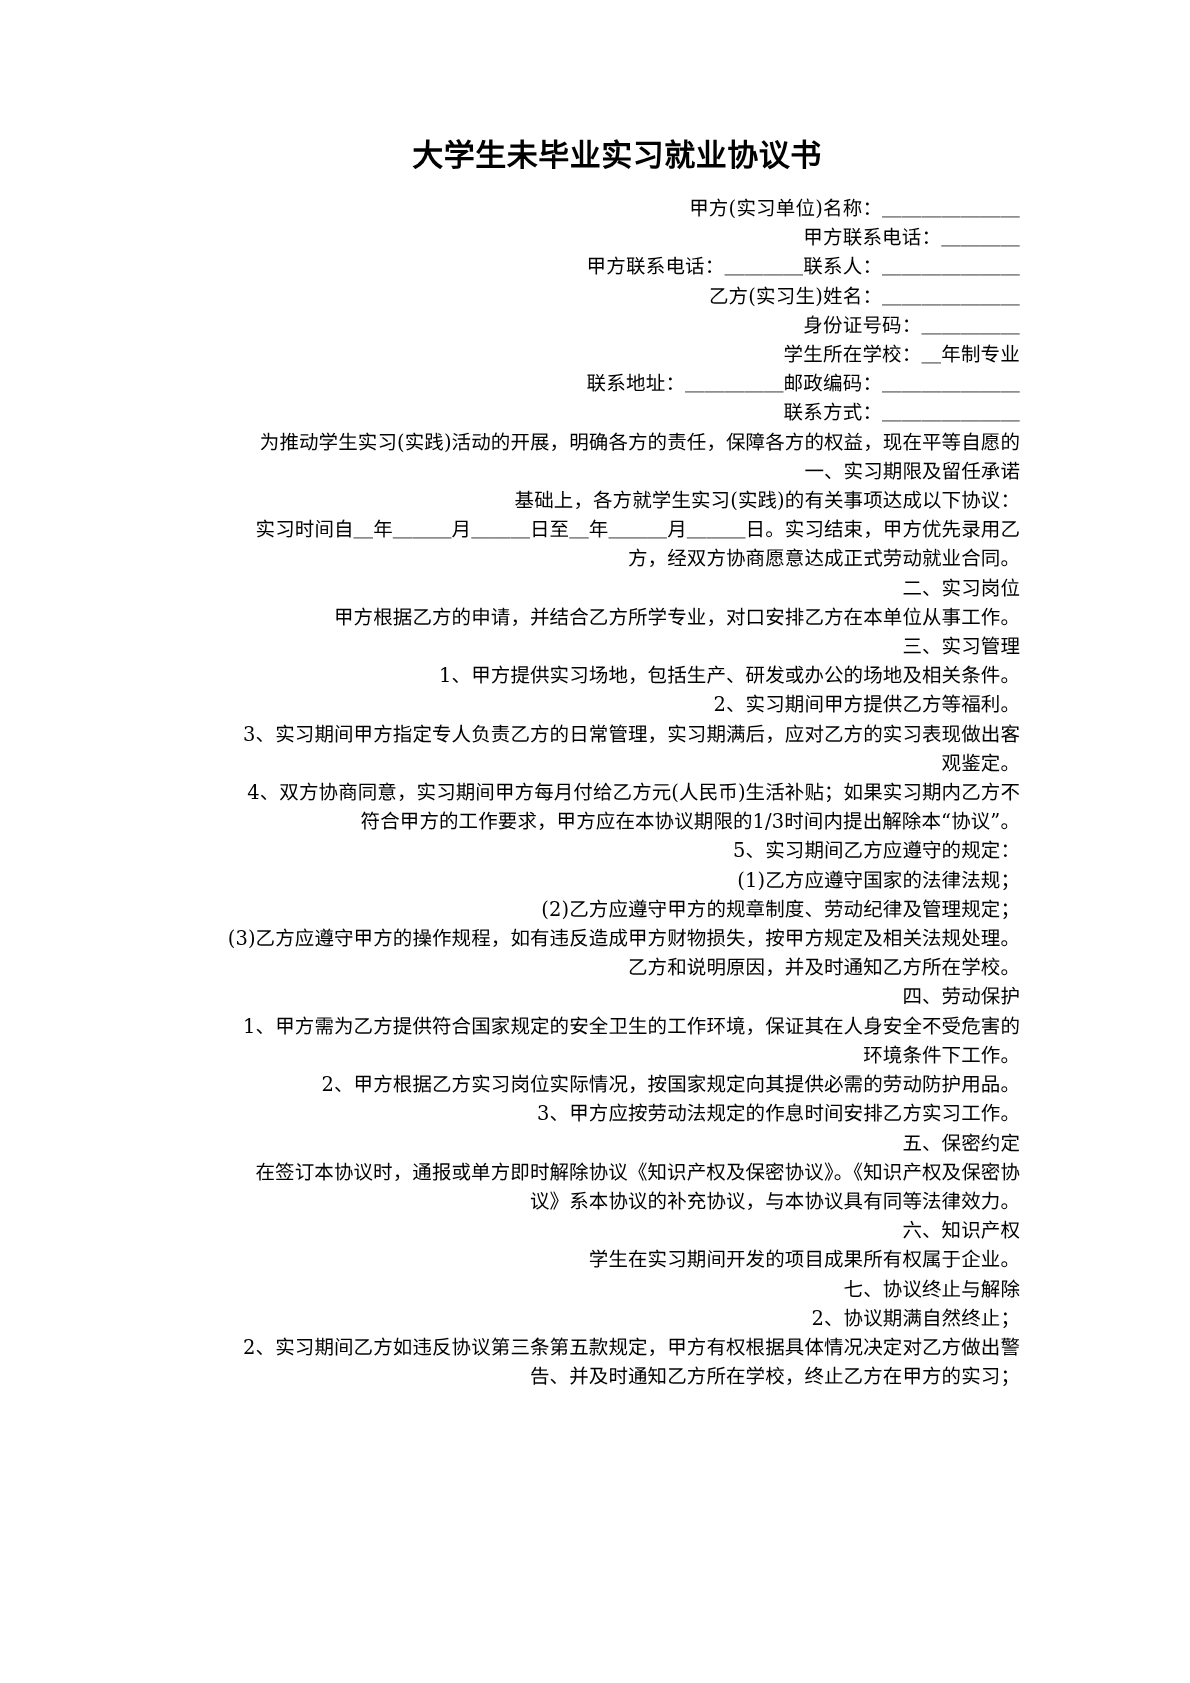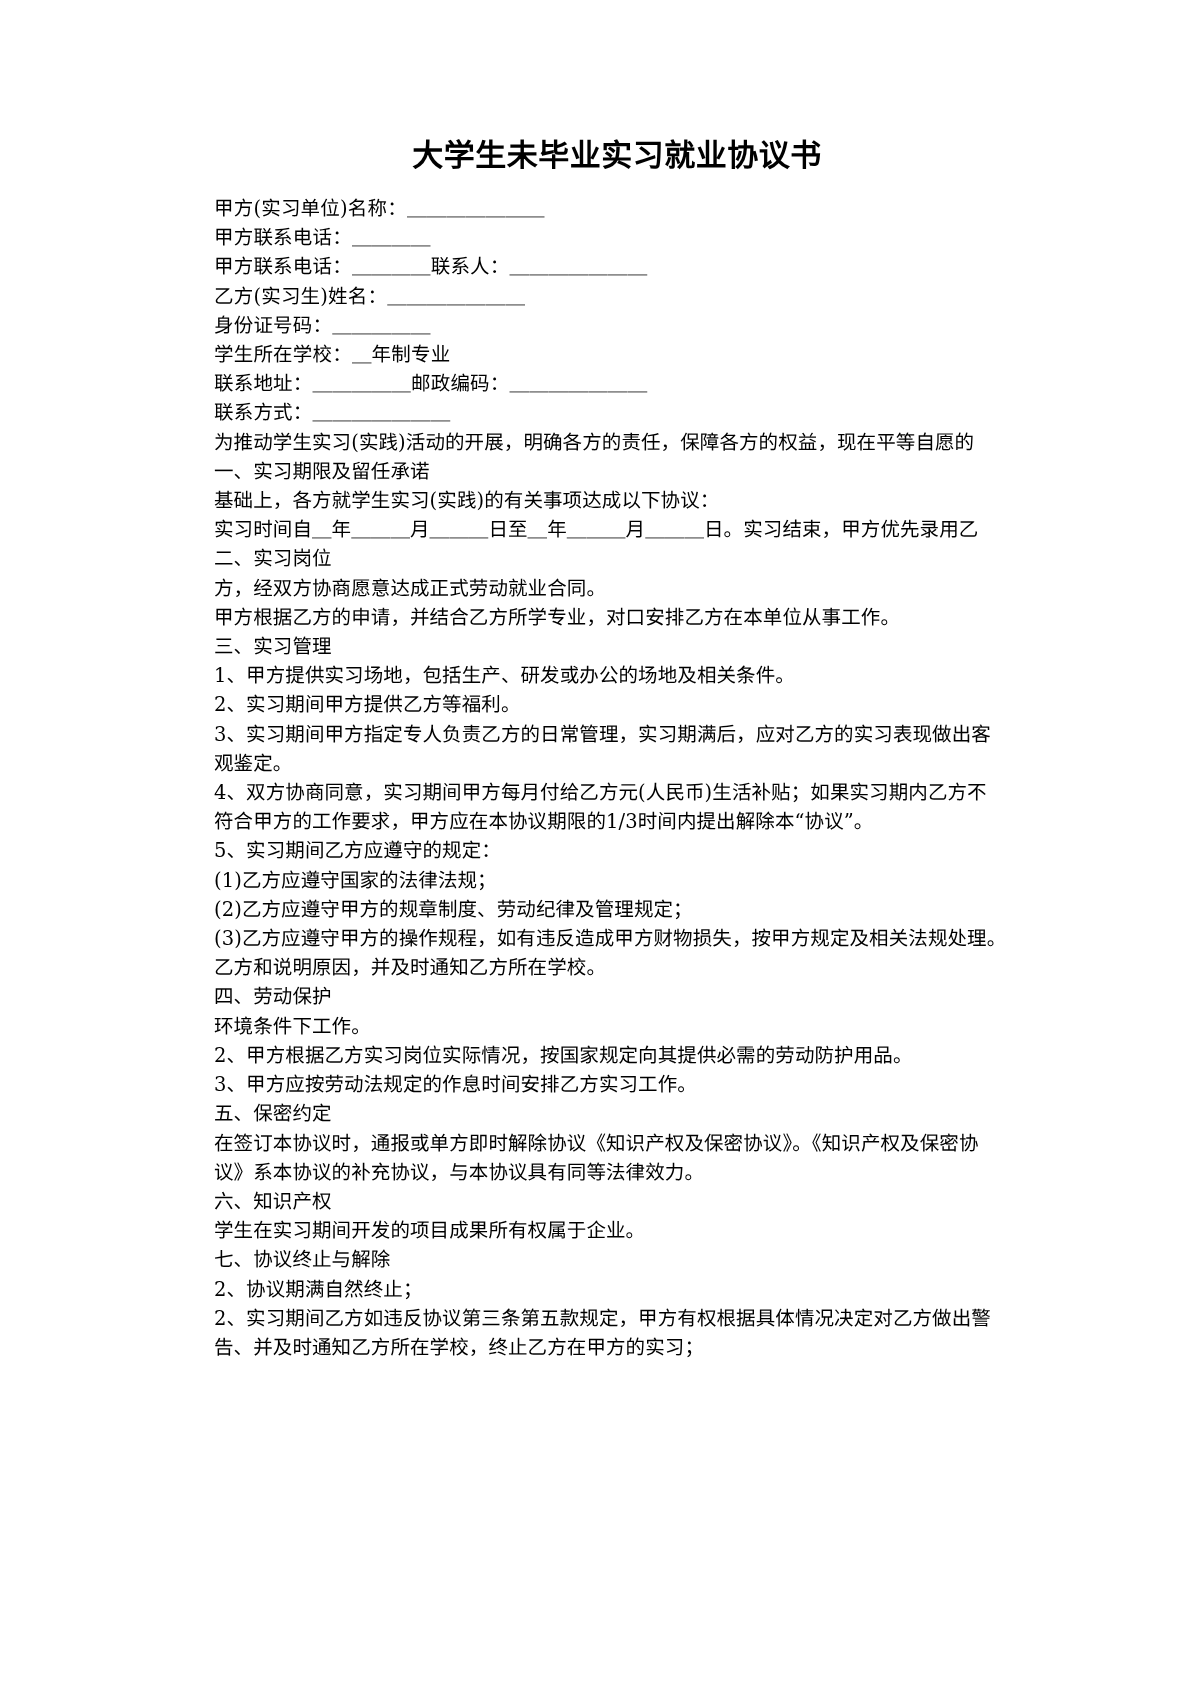--- a/index.html
+++ b/index.html
@@ -42,20 +42,21 @@
     color: #000000;
   }
   .line {
     font-size: 19.5px;
     line-height: 29.2px;
     margin: 0;
     padding: 0;
     white-space: pre-wrap;
     word-break: break-all;
     letter-spacing: 0.1px;
+    text-align: right;
   }
   .line.field {
     letter-spacing: 0.2px;
   }
 </style>
 </head>
 <body>
 
 <div class="page">
   <div class="content">
@@ -71,36 +72,37 @@
       <p class="line field">学生所在学校：＿年制专业</p>
       <p class="line field">联系地址：＿＿＿＿＿邮政编码：＿＿＿＿＿＿＿</p>
       <p class="line field">联系方式：＿＿＿＿＿＿＿</p>
     </div>
 
     <div class="body-text">
       <p class="line">为推动学生实习(实践)活动的开展，明确各方的责任，保障各方的权益，现在平等自愿的</p>
       <p class="line">一、实习期限及留任承诺</p>
       <p class="line">基础上，各方就学生实习(实践)的有关事项达成以下协议：</p>
       <p class="line">实习时间自＿年＿＿＿月＿＿＿日至＿年＿＿＿月＿＿＿日。实习结束，甲方优先录用乙</p>
+      <p class="line">方，经双方协商愿意达成正式劳动就业合同。</p>
       <p class="line">二、实习岗位</p>
-      <p class="line">方，经双方协商愿意达成正式劳动就业合同。</p>
       <p class="line">甲方根据乙方的申请，并结合乙方所学专业，对口安排乙方在本单位从事工作。</p>
       <p class="line">三、实习管理</p>
       <p class="line">1、甲方提供实习场地，包括生产、研发或办公的场地及相关条件。</p>
       <p class="line">2、实习期间甲方提供乙方等福利。</p>
       <p class="line">3、实习期间甲方指定专人负责乙方的日常管理，实习期满后，应对乙方的实习表现做出客</p>
       <p class="line">观鉴定。</p>
       <p class="line">4、双方协商同意，实习期间甲方每月付给乙方元(人民币)生活补贴；如果实习期内乙方不</p>
       <p class="line">符合甲方的工作要求，甲方应在本协议期限的1/3时间内提出解除本“协议”。</p>
       <p class="line">5、实习期间乙方应遵守的规定：</p>
       <p class="line">(1)乙方应遵守国家的法律法规；</p>
       <p class="line">(2)乙方应遵守甲方的规章制度、劳动纪律及管理规定；</p>
       <p class="line">(3)乙方应遵守甲方的操作规程，如有违反造成甲方财物损失，按甲方规定及相关法规处理。</p>
       <p class="line">乙方和说明原因，并及时通知乙方所在学校。</p>
       <p class="line">四、劳动保护</p>
+      <p class="line">1、甲方需为乙方提供符合国家规定的安全卫生的工作环境，保证其在人身安全不受危害的</p>
       <p class="line">环境条件下工作。</p>
       <p class="line">2、甲方根据乙方实习岗位实际情况，按国家规定向其提供必需的劳动防护用品。</p>
       <p class="line">3、甲方应按劳动法规定的作息时间安排乙方实习工作。</p>
       <p class="line">五、保密约定</p>
       <p class="line">在签订本协议时，通报或单方即时解除协议《知识产权及保密协议》。《知识产权及保密协</p>
       <p class="line">议》系本协议的补充协议，与本协议具有同等法律效力。</p>
       <p class="line">六、知识产权</p>
       <p class="line">学生在实习期间开发的项目成果所有权属于企业。</p>
       <p class="line">七、协议终止与解除</p>
       <p class="line">2、协议期满自然终止；</p>

